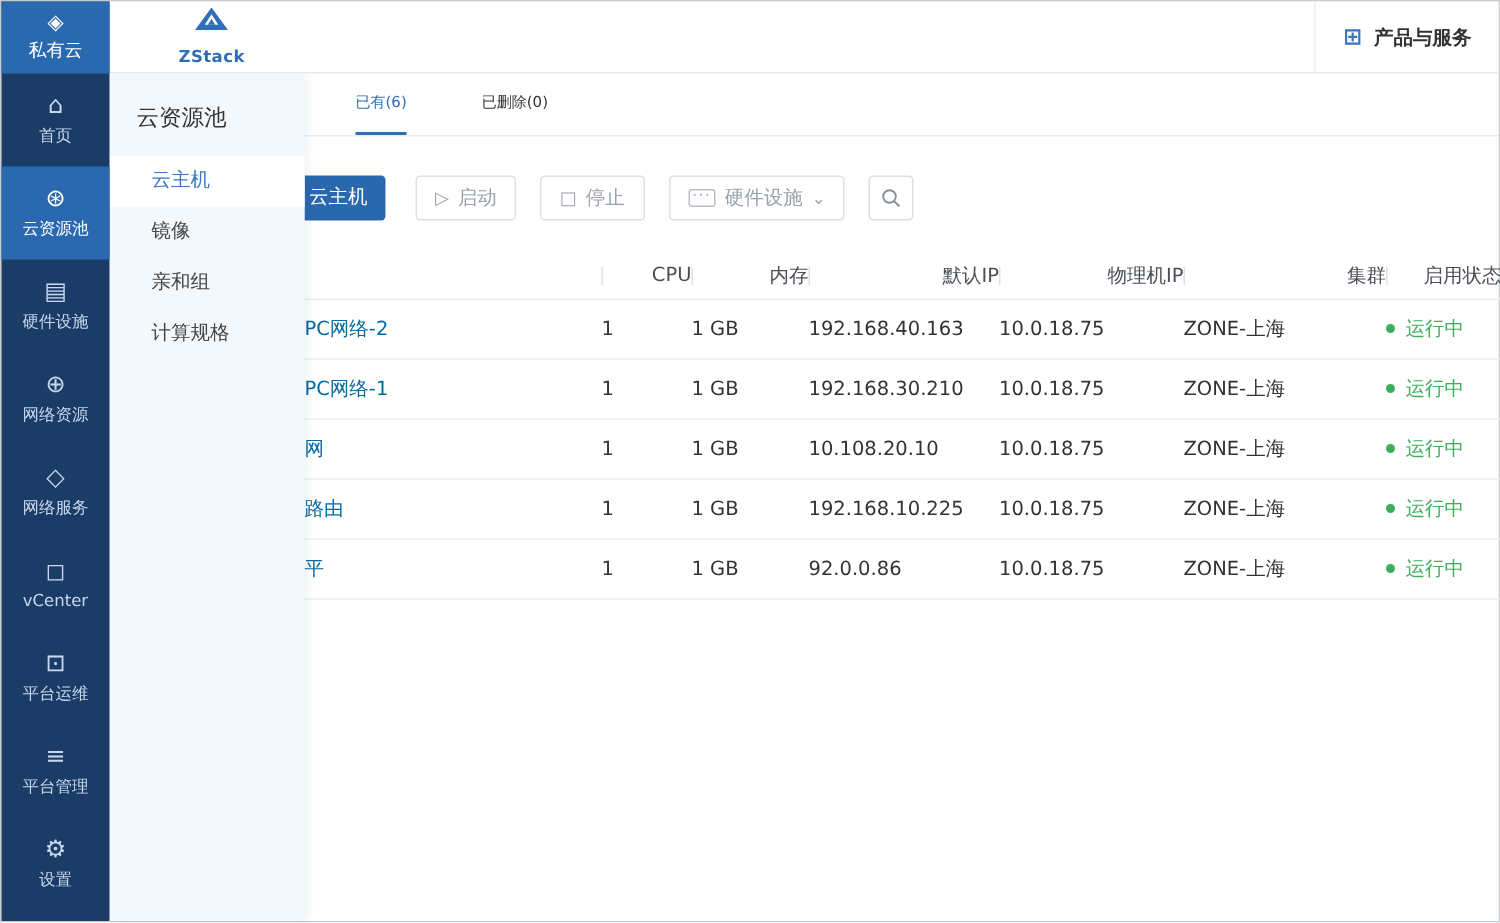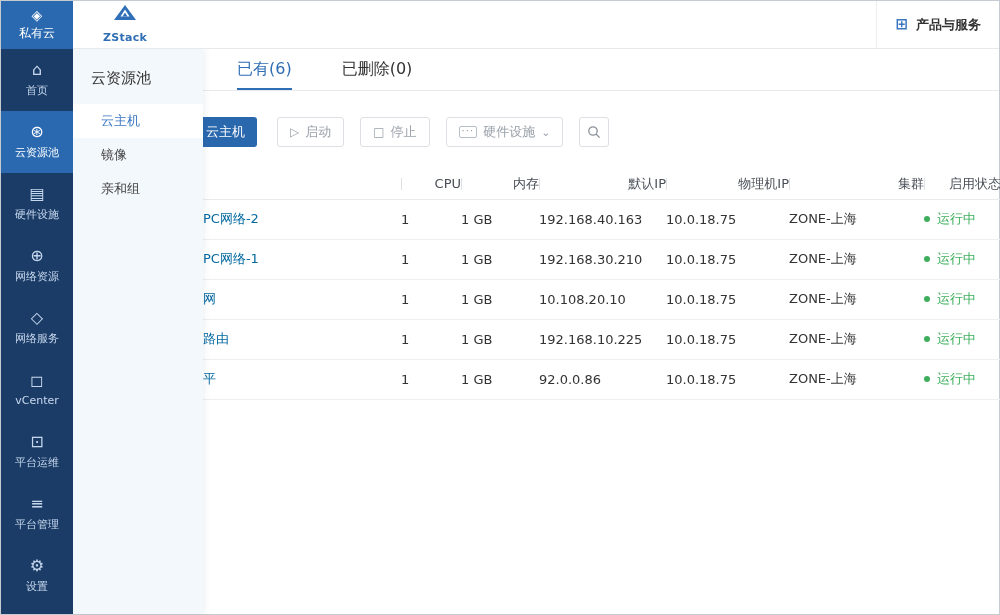--- a/index.html
+++ b/index.html
@@ -24,42 +24,42 @@
   }
   .side-item .side-icon { font-size: 16px; line-height: 1; }
   .side-item .side-label { font-size: 11px; }
   .side-item.active { background: #2a69b0; color: #fff; }
 
   
   .topbar {
     position: absolute; left: 72px; right: 0; top: 0; height: 48px; background: #fff;
     border-bottom: 1px solid #e7e9ec; display: flex; align-items: center; justify-content: space-between; z-index: 6;
   }
-  .logo { display: flex; flex-direction: column; align-items: center; margin-left: 30px; gap: 11px; }
+  .logo { display: flex; flex-direction: column; align-items: center; margin-left: 46px; gap: 11px; }
   .logo-text { font-size: 11px; font-weight: bold; color: #2f6eb5; letter-spacing: 0.3px; }
   .topbar-right {
     display: flex; align-items: center; gap: 8px; padding: 0 18px; height: 100%;
     border-left: 1px solid #eceef0; font-size: 13px; color: #333; font-weight: 600; cursor: pointer;
   }
   .grid-icon { color: #3b77c0; font-size: 15px; line-height: 1; }
 
   
   .submenu {
     position: absolute; left: 72px; top: 48px; bottom: 0; width: 130px;
     background: #f3f8fc; box-shadow: 2px 0 6px rgba(31,61,102,0.07); z-index: 5;
   }
   .submenu-title { font-size: 15px; color: #333; padding: 20px 0 16px 18px; }
   .submenu-item { height: 34px; line-height: 34px; padding-left: 28px; font-size: 13px; color: #444; cursor: pointer; }
   .submenu-item.active { background: #fff; color: #3b77c0; }
 
   
   .content { position: absolute; left: 202px; right: 0; top: 48px; bottom: 0; background: #fff; }
 
   .tabbar { height: 42px; border-bottom: 1px solid #e8eaed; display: flex; padding-left: 34px; }
-  .tab { font-size: 16px; color: #333; line-height: 40px; margin-right: 50px; cursor: pointer; text-align: right; }
+  .tab { font-size: 10px; color: #333; line-height: 40px; margin-right: 50px; cursor: pointer; text-align: right; }
   .tab.active { color: #2f6eb5; border-bottom: 2px solid #2f6eb5; }
 
   .toolbar { margin-top: 26px; display: flex; align-items: center; height: 30px; }
   .btn-create {
     background: #2a68ae; color: #fff; font-size: 13px; height: 30px; line-height: 30px;
     padding: 0 12px 0 3px; border-radius: 0 3px 3px 0; cursor: pointer; white-space: nowrap;
   }
   .btn {
     border: 1px solid #dcdfe3; color: #9aa1aa; font-size: 13px; height: 30px; border-radius: 3px;
     display: flex; align-items: center; padding: 0 12px; margin-left: 16px; background: #fff; cursor: pointer; white-space: nowrap;
@@ -150,20 +150,21 @@
       <span class="grid-icon">⊞</span>
       <span>产品与服务</span>
     </div>
   </header>
 
   <aside class="submenu">
     <div class="submenu-title">云资源池</div>
     <div class="submenu-item active">云主机</div>
     <div class="submenu-item">镜像</div>
     <div class="submenu-item">亲和组</div>
+    <div class="submenu-item">计算规格</div>
   </aside>
 
   <main class="content">
 
     <div class="tabbar">
       <div class="tab active">已有(6)</div>
       <div class="tab">已删除(0)</div>
     </div>
 
     <div class="toolbar">

